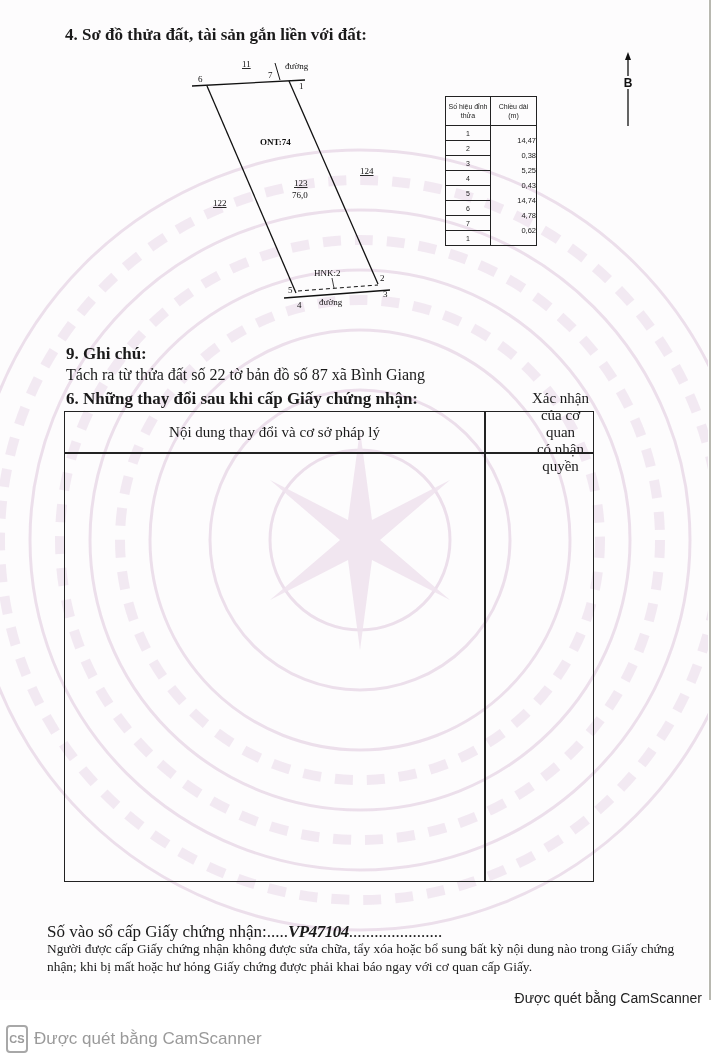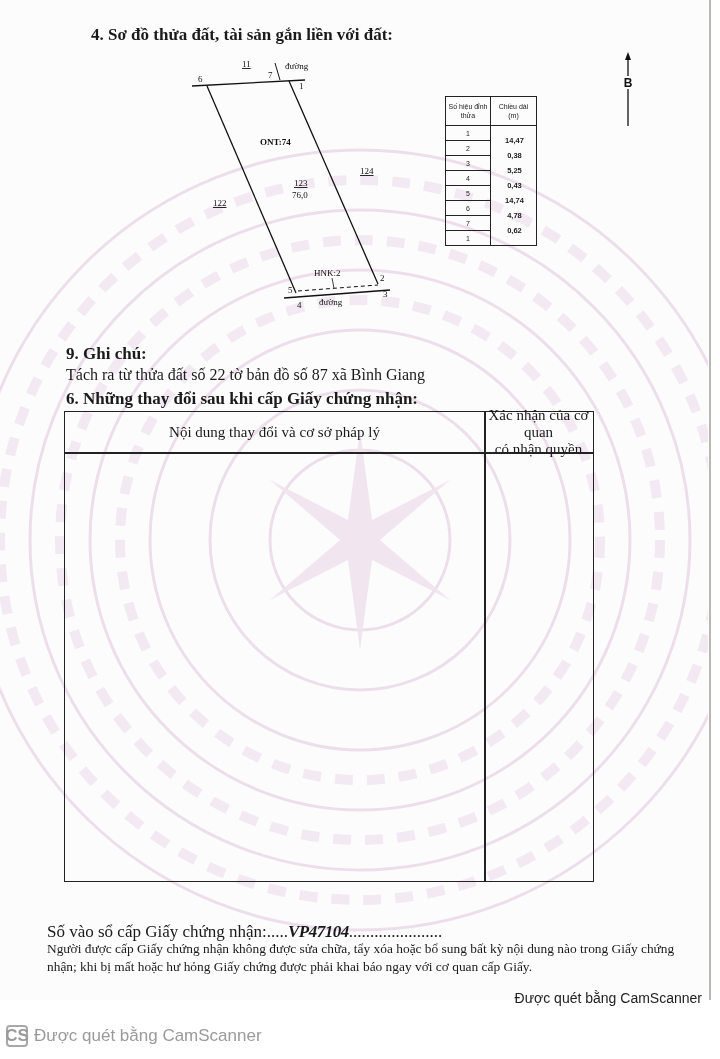--- a/index.html
+++ b/index.html
@@ -12,75 +12,75 @@
     position: absolute; left: 0; top: 0; width: 708px; height: 1000px;
     background: #fdfcfd;
   }
   .edge-line {
     position: absolute; left: 709px; top: 0; width: 2px; height: 1000px;
     background: #b8b8b0;
   }
   .watermark { position: absolute; left: 0; top: 0; width: 708px; height: 1000px; pointer-events: none; }
 
   .h-section { position: absolute; font-weight: bold; font-size: 17px; }
-  .sec4 { left: 91px; top: 25px; text-align: center; }
+  .sec4 { left: 65px; top: 25px; text-align: center; }
   .sec5 { left: 66px; top: 344px; }
   .note { position: absolute; left: 66px; top: 366px; font-size: 16px; }
   .sec6 { left: 66px; top: 389px; }
 
   .diagram { position: absolute; left: 0; top: 0; }
   .d-label { font-family: "Liberation Serif", serif; font-size: 9px; fill: #111; }
   .d-label-b { font-family: "Liberation Serif", serif; font-size: 9px; fill: #111; font-weight: bold; }
 
   table.vtx {
     position: absolute; left: 445px; top: 96px; width: 92px;
     border-collapse: collapse; font-family: "Liberation Sans", sans-serif; font-size: 7px;
     border: 1.5px solid #222;
   }
   table.vtx th { border: 1px solid #222; font-weight: normal; height: 28px; line-height: 9px; padding: 0 2px; }
   table.vtx td.idx { border: 1px solid #222; height: 14px; text-align: center; width: 44px; padding: 0; }
   table.vtx td.len-col { border-left: 1px solid #222; vertical-align: top; padding: 0; }
   .len-wrap { position: relative; height: 100%; }
-  .len-val { position: absolute; left: 2px; right: 0; text-align: center; font-size: 7.5px; font-weight: bold; }
+  .len-val { position: absolute; left: 2px; right: 0; text-align: right; font-size: 7.5px; }
 
   .north { position: absolute; left: 618px; top: 52px; width: 20px; height: 74px; }
 
   .change-table {
     position: absolute; left: 64px; top: 411px; width: 530px; height: 471px;
     border: 1.5px solid #222; box-sizing: border-box;
   }
   .ct-head-left {
     position: absolute; left: 0; top: 0; width: 419px; height: 40px;
     display: flex; align-items: center; justify-content: center; font-size: 15px;
   }
   .ct-head-right {
     position: absolute; left: 419px; top: 0; right: 0; height: 40px;
     display: flex; align-items: center; justify-content: center; text-align: center;
-    font-size: 15px; line-height: 17px;
+    font-size: 15px; line-height: 17px; padding-left: 44px;
   }
   .ct-divider-v { position: absolute; left: 419px; top: 0; bottom: 0; width: 1.5px; background: #222; }
   .ct-divider-h { position: absolute; left: 0; right: 0; top: 40px; height: 1.5px; background: #222; }
   .ct-body-left { position: absolute; left: 0; top: 42px; width: 419px; bottom: 0; }
   .ct-body-right { position: absolute; left: 421px; top: 42px; right: 0; bottom: 0; }
 
   .reg-line { position: absolute; left: 47px; top: 906px; font-size: 17px; margin-top: 16px; }
   .reg-code { font-weight: bold; font-style: italic; letter-spacing: -0.5px; }
   .warning { position: absolute; left: 47px; top: 940px; width: 640px; font-size: 13.4px; line-height: 18px; }
 
   .cs-credit-right {
     position: absolute; right: 18px; top: 990px; font-family: "Liberation Sans", sans-serif;
     font-size: 14px; color: #222;
   }
   .cs-footer {
     position: absolute; left: 6px; top: 1025px; display: flex; align-items: center; gap: 6px;
     font-family: "Liberation Sans", sans-serif; font-size: 17px; color: #9a9a9a;
   }
   .cs-logo {
-    width: 22px; height: 22px; border: 2px solid #a8a8a8; border-radius: 4px; box-sizing: border-box;
-    display: flex; align-items: center; justify-content: center; font-size: 17px; font-weight: bold; color: #9a9a9a;
+    width: 22px; height: 28px; border: 2px solid #a8a8a8; border-radius: 4px; box-sizing: border-box;
+    display: flex; align-items: center; justify-content: center; font-size: 11px; font-weight: bold; color: #9a9a9a;
   }
 </style>
 </head>
 <body>
 
 <div class="page">
   <svg class="watermark" viewBox="0 0 708 1000">
     <g fill="none" stroke="#eadbe9" stroke-width="3" opacity="0.85">
       <circle cx="360" cy="540" r="90"></circle>
       <circle cx="360" cy="540" r="150"></circle>

